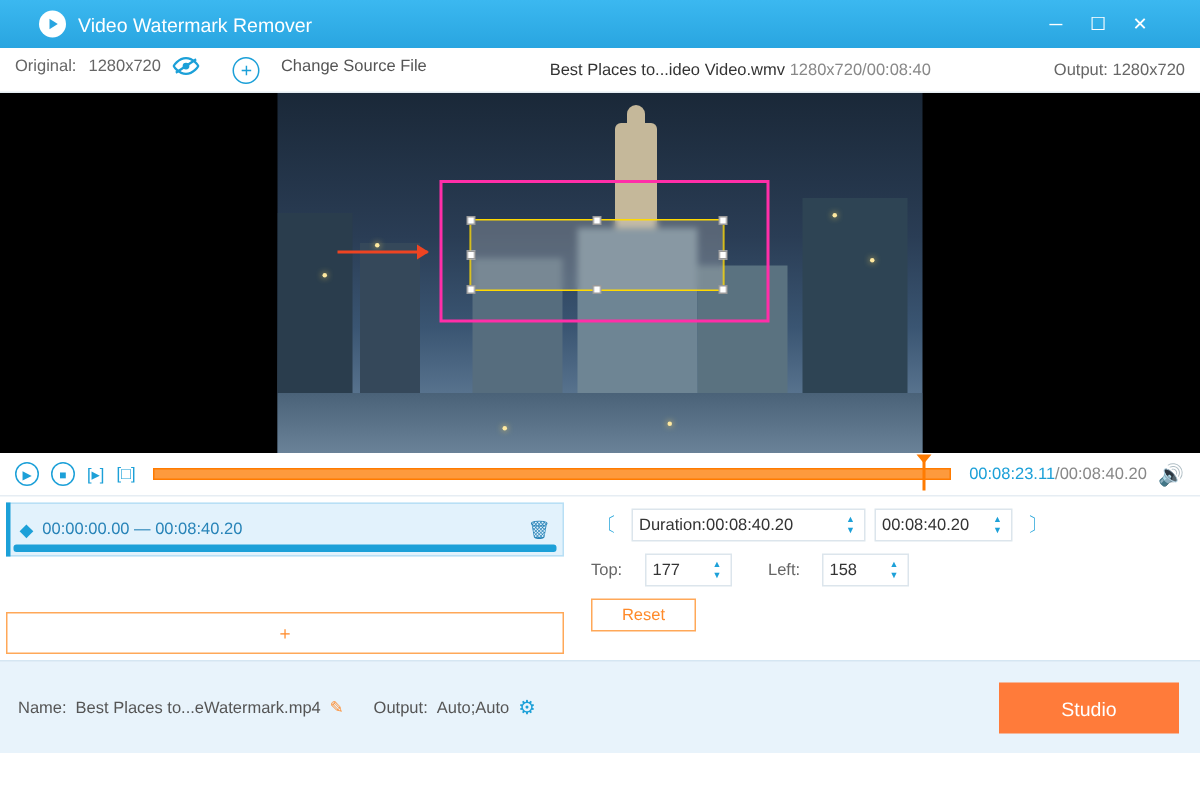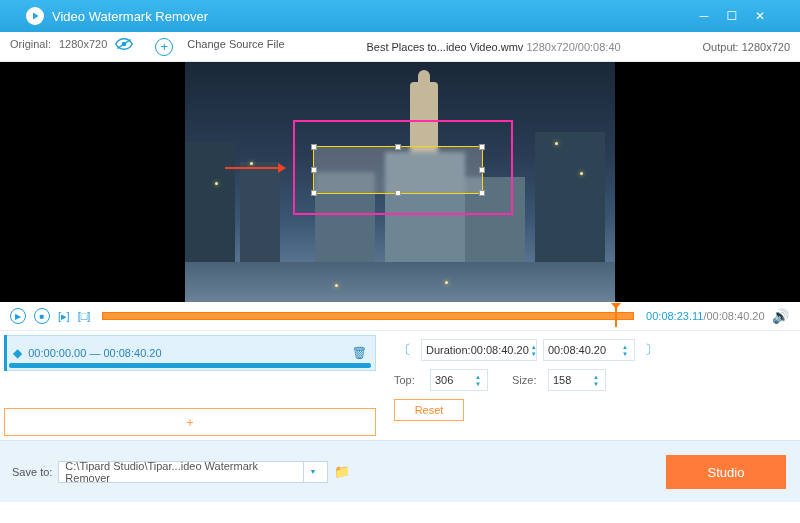--- a/index.html
+++ b/index.html
@@ -51,21 +51,21 @@
 .segment .trash{position:absolute;right:8px;color:#2884b8;cursor:pointer}
 .segment .segbar{position:absolute;left:4px;right:4px;bottom:2px;height:5px;background:#1ca0d8;border-radius:2px}
 .segment::before{content:"";position:absolute;left:-1px;top:-1px;bottom:-1px;width:3px;background:#1ca0d8}
 .addarea{margin-top:auto;border:1px solid #ffa858;height:28px;display:flex;align-items:center;justify-content:center;color:#ff8a2a;font-size:12px;cursor:pointer;gap:6px}
 .rightpanel{flex:1;padding:8px 14px;display:flex;flex-direction:column;gap:8px;font-size:11px;color:#666}
 .row{display:flex;align-items:center;gap:6px}
 .bracket{color:#1ca0d8;font-size:13px;padding:0 4px}
 .numinput{border:1px solid #dce5ec;height:22px;display:flex;align-items:center;padding:0 4px;font-size:11px;color:#333;background:#fff}
 .spinner{display:flex;flex-direction:column;margin-left:auto}
 .spinner span{width:10px;height:7px;display:flex;align-items:center;justify-content:center;font-size:6px;color:#1ca0d8;cursor:pointer;line-height:1}
-.dur{width:116px}
+.dur{width:156px}
 .tm{width:92px}
 .sz{width:58px}
 .linkicon{color:#1ca0d8;font-size:12px;cursor:pointer}
 .resetbtn{border:1px solid #ffa858;color:#ff8a2a;height:22px;width:70px;display:flex;align-items:center;justify-content:center;cursor:pointer;font-size:11px}
 .bottombar{background:#e8f3fb;height:62px;padding:6px 12px;display:flex;flex-direction:column;justify-content:center;gap:6px;border-top:1px solid #d5e6f2;position:relative}
 .brow{display:flex;align-items:center;gap:6px;font-size:11px;color:#555}
 .pencil{color:#ff8a2a;cursor:pointer;font-size:11px}
 .gear{color:#1ca0d8;cursor:pointer;font-size:13px}
 .pathbox{border:1px solid #c8d8e3;background:#fff;height:22px;display:flex;align-items:center;padding:0 6px;width:270px}
 .pathdd{border-left:1px solid #c8d8e3;width:18px;height:100%;display:flex;align-items:center;justify-content:center;color:#1ca0d8;cursor:pointer;font-size:7px}
@@ -185,44 +185,44 @@
           <div class="spinner">
             <span>▲</span>
             <span>▼</span>
           </div>
         </div>
       <span class="bracket">〕</span>
     </div>
     <div class="row">
       <span style="width:30px">Top:</span>
       <div class="numinput sz">
-          <span>306</span>
-          <div class="spinner">
-            <span>▲</span>
-            <span>▼</span>
-          </div>
-        </div>
-      <span style="width:30px;margin-left:18px">Size:</span>
+          <span>177</span>
+          <div class="spinner">
+            <span>▲</span>
+            <span>▼</span>
+          </div>
+        </div>
+      <span style="width:30px;margin-left:18px">Left:</span>
       <div class="numinput sz">
           <span>158</span>
           <div class="spinner">
             <span>▲</span>
             <span>▼</span>
           </div>
         </div>
     </div>
     <div class="row">
       <div class="resetbtn">Reset</div>
     </div>
   </div>
 </div>
 
 <div class="bottombar">
   <div class="brow">
-    <span>Save to:</span>
-    <div class="pathbox">
-      <span style="flex:1;overflow:hidden">C:\Tipard Studio\Tipar...ideo Watermark Remover</span>
-      <div class="pathdd">▼</div>
-    </div>
-    <span class="folder">📁</span>
+    <span>Name:</span>
+    <span>Best Places to...eWatermark.mp4</span>
+    <span class="pencil">✎</span>
+    <span style="margin-left:14px">Output:</span>
+    <span>Auto;Auto</span>
+    <span class="gear">⚙</span>
   </div>
   <div class="exportbtn">Studio</div>
 </div>
 
 </body></html>

